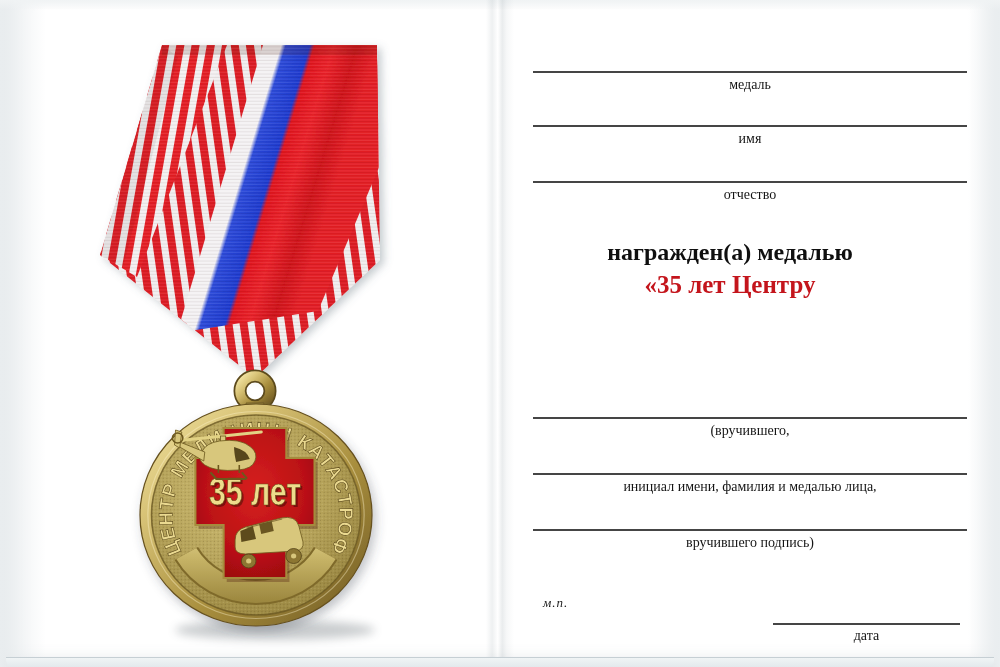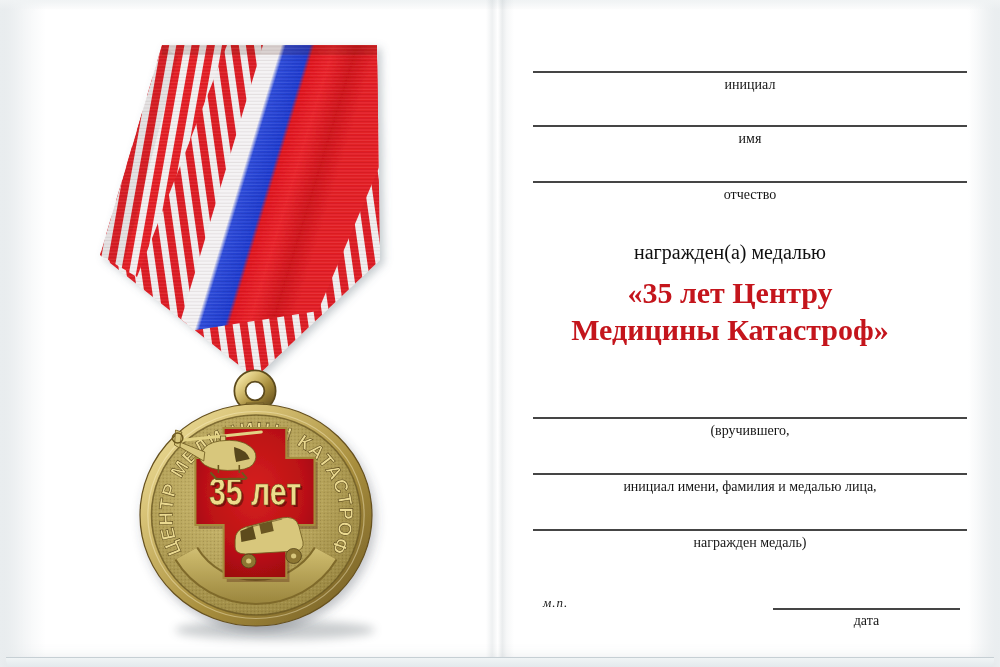--- a/index.html
+++ b/index.html
@@ -26,25 +26,25 @@
   .medal-photo{position:absolute;left:75px;top:15px;width:360px;height:650px;}
 
   
   .frow{position:absolute;left:533px;width:434px;}
   .f1{top:71px}.f2{top:125px}.f3{top:181px}
   .s1{top:417px}.s2{top:473px}.s3{top:529px}
   .rule{height:2px;background:#454545;}
   .frow .flabel{padding-top:4px;text-align:center;font-size:14px;color:#151515;}
 
   .award{position:absolute;left:505px;width:450px;top:239px;text-align:center;}
-  .award .statement{font-size:20px;font-weight:normal;color:#0f0f0f;line-height:27px;}
-  .award .medal-title{margin-top:8px;font-size:30px;font-weight:bold;color:#c4151c;line-height:37px;}
+  .award .statement{font-size:24px;font-weight:bold;color:#0f0f0f;line-height:27px;}
+  .award .medal-title{margin-top:0;font-size:25px;font-weight:bold;color:#c4151c;line-height:37px;}
 
   .seal{position:absolute;left:543px;top:595px;font-size:13px;color:#1a1a1a;letter-spacing:1px;font-style:italic;}
-  .date-block{position:absolute;left:773px;width:187px;top:608px;}
+  .date-block{position:absolute;left:773px;width:187px;top:623px;}
   .date-block .flabel{padding-top:3px;text-align:center;font-size:14px;color:#151515;}
 </style>
 </head>
 <body>
 
 <div class="spread">
 
   <div class="edge edge-left"></div>
   <div class="edge edge-right"></div>
   <div class="edge edge-top"></div>
@@ -174,50 +174,49 @@
         <circle cx="174" cy="546" r="7" fill="#8c7631" stroke="#55441a"></circle>
         <circle cx="217" cy="541" r="7.5" fill="#8c7631" stroke="#55441a"></circle>
         <circle cx="174" cy="546" r="2.5" fill="#d8c77b" stroke="none"></circle>
         <circle cx="217" cy="541" r="2.5" fill="#d8c77b" stroke="none"></circle>
       </g>
     </g>
   </svg>
 
   <div class="frow f1">
     <div class="rule"></div>
-    <div class="flabel">инициал</div>
+    <div class="flabel">медаль</div>
   </div>
   <div class="frow f2">
     <div class="rule"></div>
     <div class="flabel">имя</div>
   </div>
   <div class="frow f3">
     <div class="rule"></div>
     <div class="flabel">отчество</div>
   </div>
 
   <div class="award">
     <div class="statement">награжден(а) медалью</div>
     <div class="medal-title">
       <div>«35 лет Центру</div>
-      <div>Медицины Катастроф»</div>
     </div>
   </div>
 
   <div class="frow s1">
     <div class="rule"></div>
     <div class="flabel">(вручившего,</div>
   </div>
   <div class="frow s2">
     <div class="rule"></div>
     <div class="flabel">инициал имени, фамилия и медалью лица,</div>
   </div>
   <div class="frow s3">
     <div class="rule"></div>
-    <div class="flabel">награжден медаль)</div>
+    <div class="flabel">вручившего подпись)</div>
   </div>
 
   <div class="seal">м.п.</div>
 
   <div class="date-block">
     <div class="rule"></div>
     <div class="flabel">дата</div>
   </div>
 
   <div class="fold"></div>

